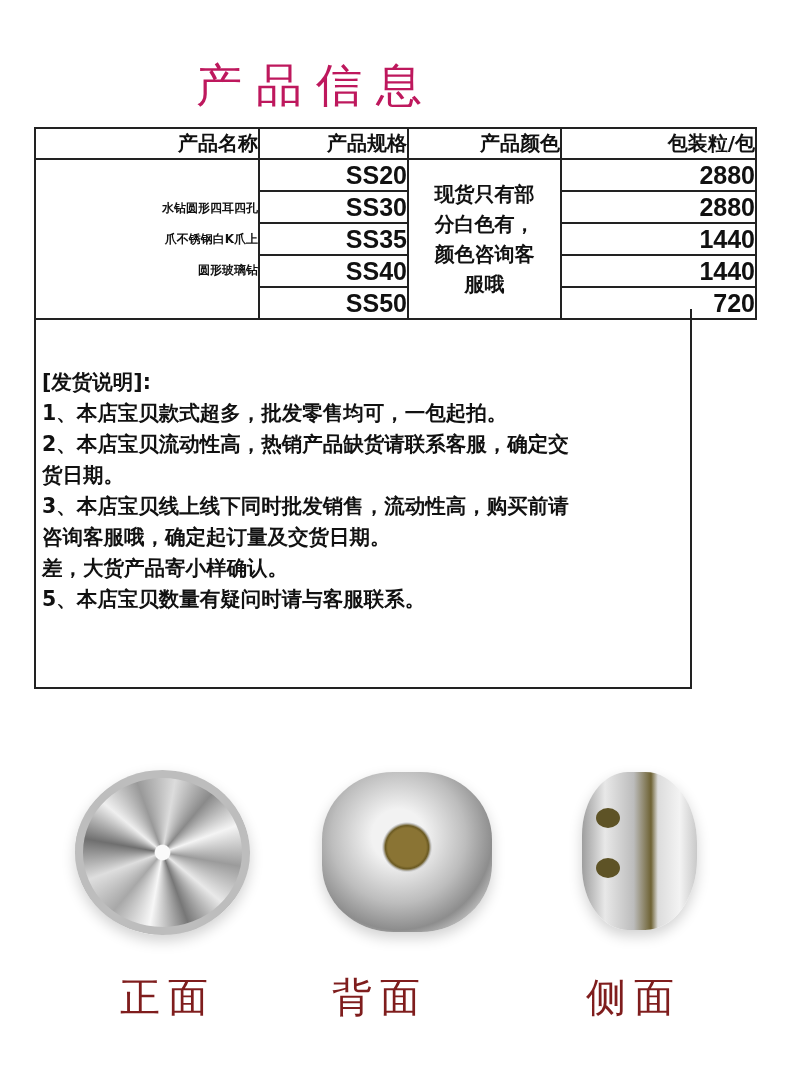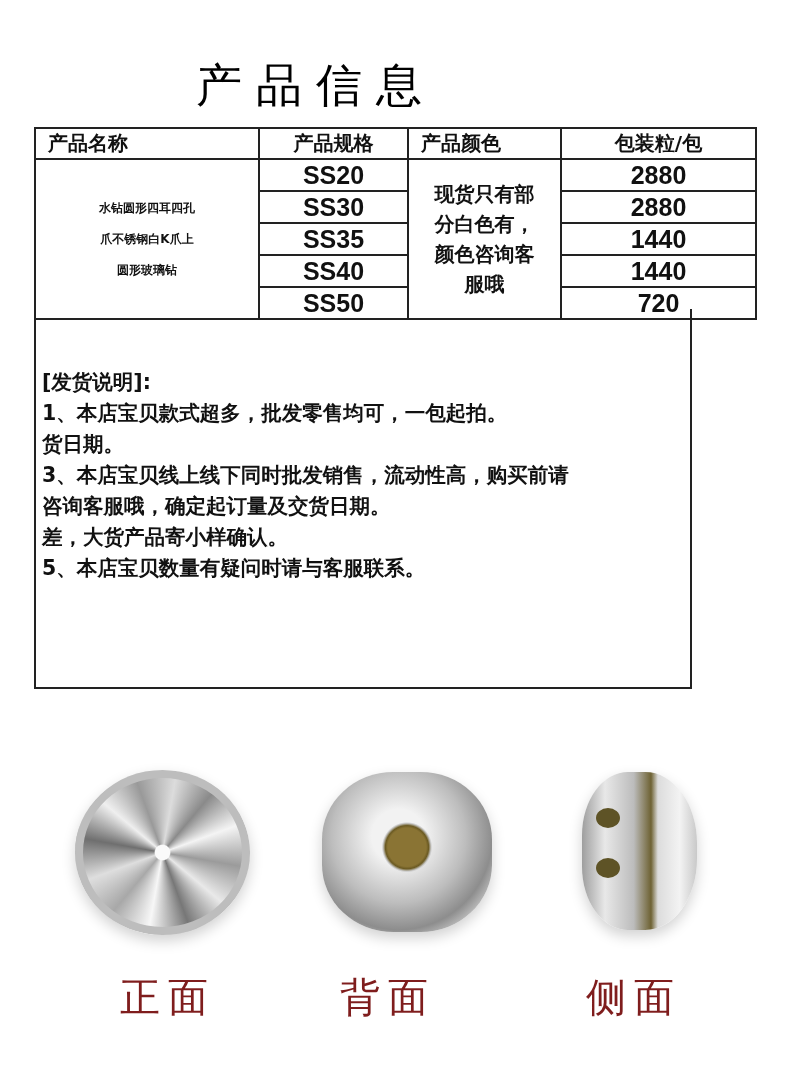--- a/index.html
+++ b/index.html
@@ -1,34 +1,34 @@
 <!DOCTYPE html>
 <html><head>
 <meta charset="utf-8">
 <style>
   * { box-sizing: border-box; margin: 0; padding: 0; }
   html, body { width: 790px; height: 1083px; background: #ffffff; overflow: hidden; }
   body { position: relative; font-family: "DejaVu Sans", "Liberation Sans", sans-serif; color: #111; }
 
   .title {
     position: absolute; left: 0; top: 55px; width: 632px; text-align: center;
-    font-size: 46px; letter-spacing: 14px; color: #000000; font-weight: normal;
+    font-size: 46px; letter-spacing: 14px; color: #be185d; font-weight: normal;
   }
 
   .spec-table {
     position: absolute; left: 34px; top: 127px; width: 721px;
     border-collapse: collapse; table-layout: fixed;
   }
   .spec-table td, .spec-table th {
     border: 2px solid #222; height: 30.5px; padding: 0;
     font-size: 19px; font-weight: bold; color: #111;
-    text-align: center; vertical-align: middle; line-height: 1.2;
+    text-align: right; vertical-align: middle; line-height: 1.2;
   }
   .spec-table th { font-weight: bold; font-size: 20px; }
-  .spec-table th.left { text-align: left; padding-left: 12px; }
+  .spec-table th.left { text-align: right; padding-left: 20px; }
   .spec-table td.name { font-size: 12px; line-height: 31px; padding-top: 2px; }
   .spec-table td.color { font-size: 20px; line-height: 30px; text-align: center; padding: 0 4px; margin-top: 12px; }
   .spec-table td.mono { font-family: Liberation Sans, sans-serif; font-size: 25px; }
 
   .notes {
     position: absolute; left: 34px; top: 309px; width: 658px; height: 380px;
     border: 2px solid #222; border-top: none; padding: 58px 0 0 6px;
   }
   .notes .line {
     font-size: 20.5px; font-weight: bold; line-height: 31px; white-space: nowrap; color: #111;
@@ -61,21 +61,21 @@
     content: ""; position: absolute; left: 14px; width: 24px; height: 20px; border-radius: 50%;
     background: #5e5326;
   }
   .photo-side::before { top: 36px; }
   .photo-side::after { top: 86px; }
 
   .caption {
     position: absolute; top: 970px; font-size: 40px; letter-spacing: 8px; color: #7f1d1d;
   }
   .cap-front { left: 120px; }
-  .cap-back { left: 340px; }
+  .cap-back { left: 332px; }
   .cap-side { left: 586px; }
 </style>
 </head>
 <body>
 
 <div class="title">产品信息</div>
 
 <table class="spec-table">
   <colgroup>
     <col style="width:224px">
@@ -120,20 +120,21 @@
   <tr>
     <td class="mono">SS50</td>
     <td class="mono">720</td>
   </tr>
 </tbody>
   </table>
 
 <div class="notes">
   <div class="line">[发货说明]:</div>
   <div class="line">1、本店宝贝款式超多，批发零售均可，一包起拍。</div>
+  <div class="line">2、本店宝贝流动性高，热销产品缺货请联系客服，确定交</div>
   <div class="line">货日期。</div>
   <div class="line">3、本店宝贝线上线下同时批发销售，流动性高，购买前请</div>
   <div class="line">咨询客服哦，确定起订量及交货日期。</div>
   <div class="line">差，大货产品寄小样确认。</div>
   <div class="line">5、本店宝贝数量有疑问时请与客服联系。</div>
 </div>
 
 <div class="photo photo-front"></div>
 <div class="photo photo-back"></div>
 <div class="photo photo-side"></div>

